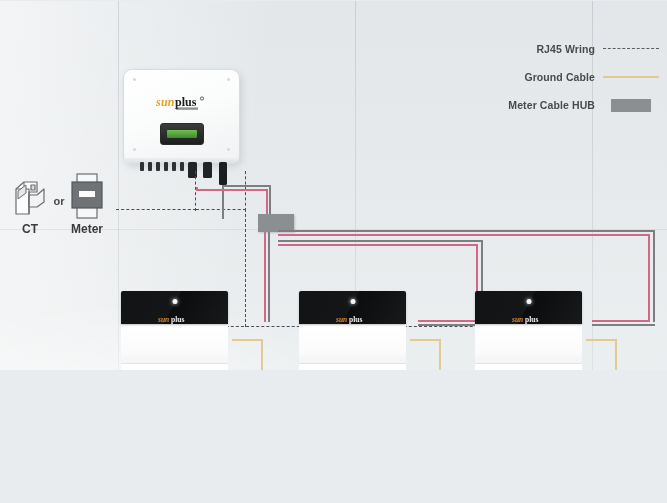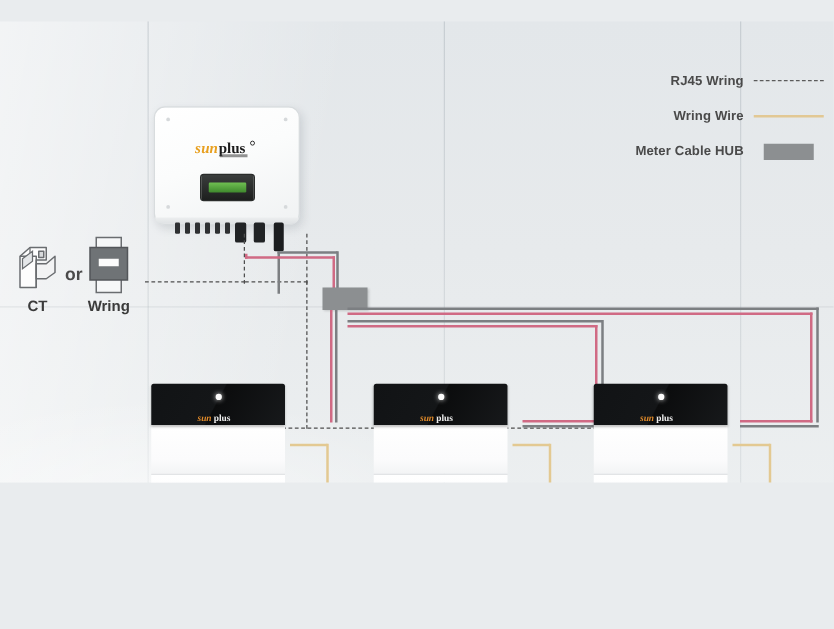--- a/index.html
+++ b/index.html
@@ -4,21 +4,21 @@
 <title>Energy Storage System Wiring Diagram</title>
 <style>
   html,body{margin:0;padding:0;}
   body{
     width:667px;height:503px;overflow:hidden;
     font-family:"Liberation Sans", sans-serif;
     background:#e9ecee;
     position:relative;
   }
   #stage{
-    position:absolute;left:0;top:17px;width:667px;height:369px;overflow:hidden;
+    position:absolute;left:0;top:1px;width:667px;height:369px;overflow:hidden;
   }
   
   .wall{
     position:absolute;left:0;top:0;width:667px;height:460px;
     background:
       linear-gradient(100deg, rgba(255,255,255,0.55) 0%, rgba(255,255,255,0.0) 38%),
       linear-gradient(180deg,#e3e7ea 0%, #e7eaec 40%, #eef1f2 100%);
   }
   .wall-seam{
     position:absolute;width:1px;top:0;height:460px;
@@ -77,21 +77,21 @@
   }
   .sw-hub{
     position:absolute;left:8px;top:1px;width:40px;height:13px;background:#8c8f91;
   }
 
   
   .ct-group{position:absolute;left:6px;top:172px;width:110px;height:72px;}
   .ct-wrap{position:absolute;left:4px;top:0;width:40px;height:46px;}
   .or-text{
     position:absolute;left:42px;top:22px;width:22px;text-align:center;
-    font-size:14px;color:#4a4a4a;font-weight:bold;
+    font-size:11px;color:#4a4a4a;font-weight:bold;
   }
   .meter-wrap{position:absolute;left:62px;top:-2px;width:38px;height:50px;}
   .ct-label,.meter-label{
     position:absolute;font-size:12px;font-weight:bold;color:#3b3b3b;text-align:center;
   }
   .ct-label{left:0px;top:49px;width:48px;}
   .meter-label{left:52px;top:49px;width:58px;}
 
   
   .inverter{
@@ -200,21 +200,21 @@
 
     <div class="legend-row">
       <span class="legend-label">RJ45 Wring</span>
       <span class="legend-swatch">
         <span class="sw-dashed"></span>
       </span>
     </div>
 
 
     <div class="legend-row">
-      <span class="legend-label">Wring Wire</span>
+      <span class="legend-label">Ground Cable</span>
       <span class="legend-swatch">
         <span class="sw-ground"></span>
       </span>
     </div>
 
     <div class="legend-row">
       <span class="legend-label">Meter Cable HUB</span>
       <span class="legend-swatch">
         <span class="sw-hub"></span>
       </span>
@@ -241,21 +241,21 @@
 
     <div class="meter-wrap">
       <svg width="38" height="50" viewBox="0 0 38 50">
         <rect x="9" y="3" width="20" height="44" fill="#f6f7f8" stroke="#6a6d70" stroke-width="1.2"></rect>
         <rect x="4" y="11" width="30" height="26" fill="#6f7376" stroke="#53565a" stroke-width="1.2"></rect>
         <rect x="11" y="20" width="16" height="6" fill="#fbfbfb"></rect>
       </svg>
     </div>
 
     <div class="ct-label">CT</div>
-    <div class="meter-label">Wring</div>
+    <div class="meter-label">Meter</div>
   </div>
 
   <div class="inverter">
     <span class="inv-screw" style="left:9px;top:8px;"></span>
     <span class="inv-screw" style="right:9px;top:8px;"></span>
     <span class="inv-screw" style="left:9px;bottom:12px;"></span>
     <span class="inv-screw" style="right:9px;bottom:12px;"></span>
 
     <div class="inv-logo">
       <svg width="56" height="17" viewBox="0 0 56 17">

